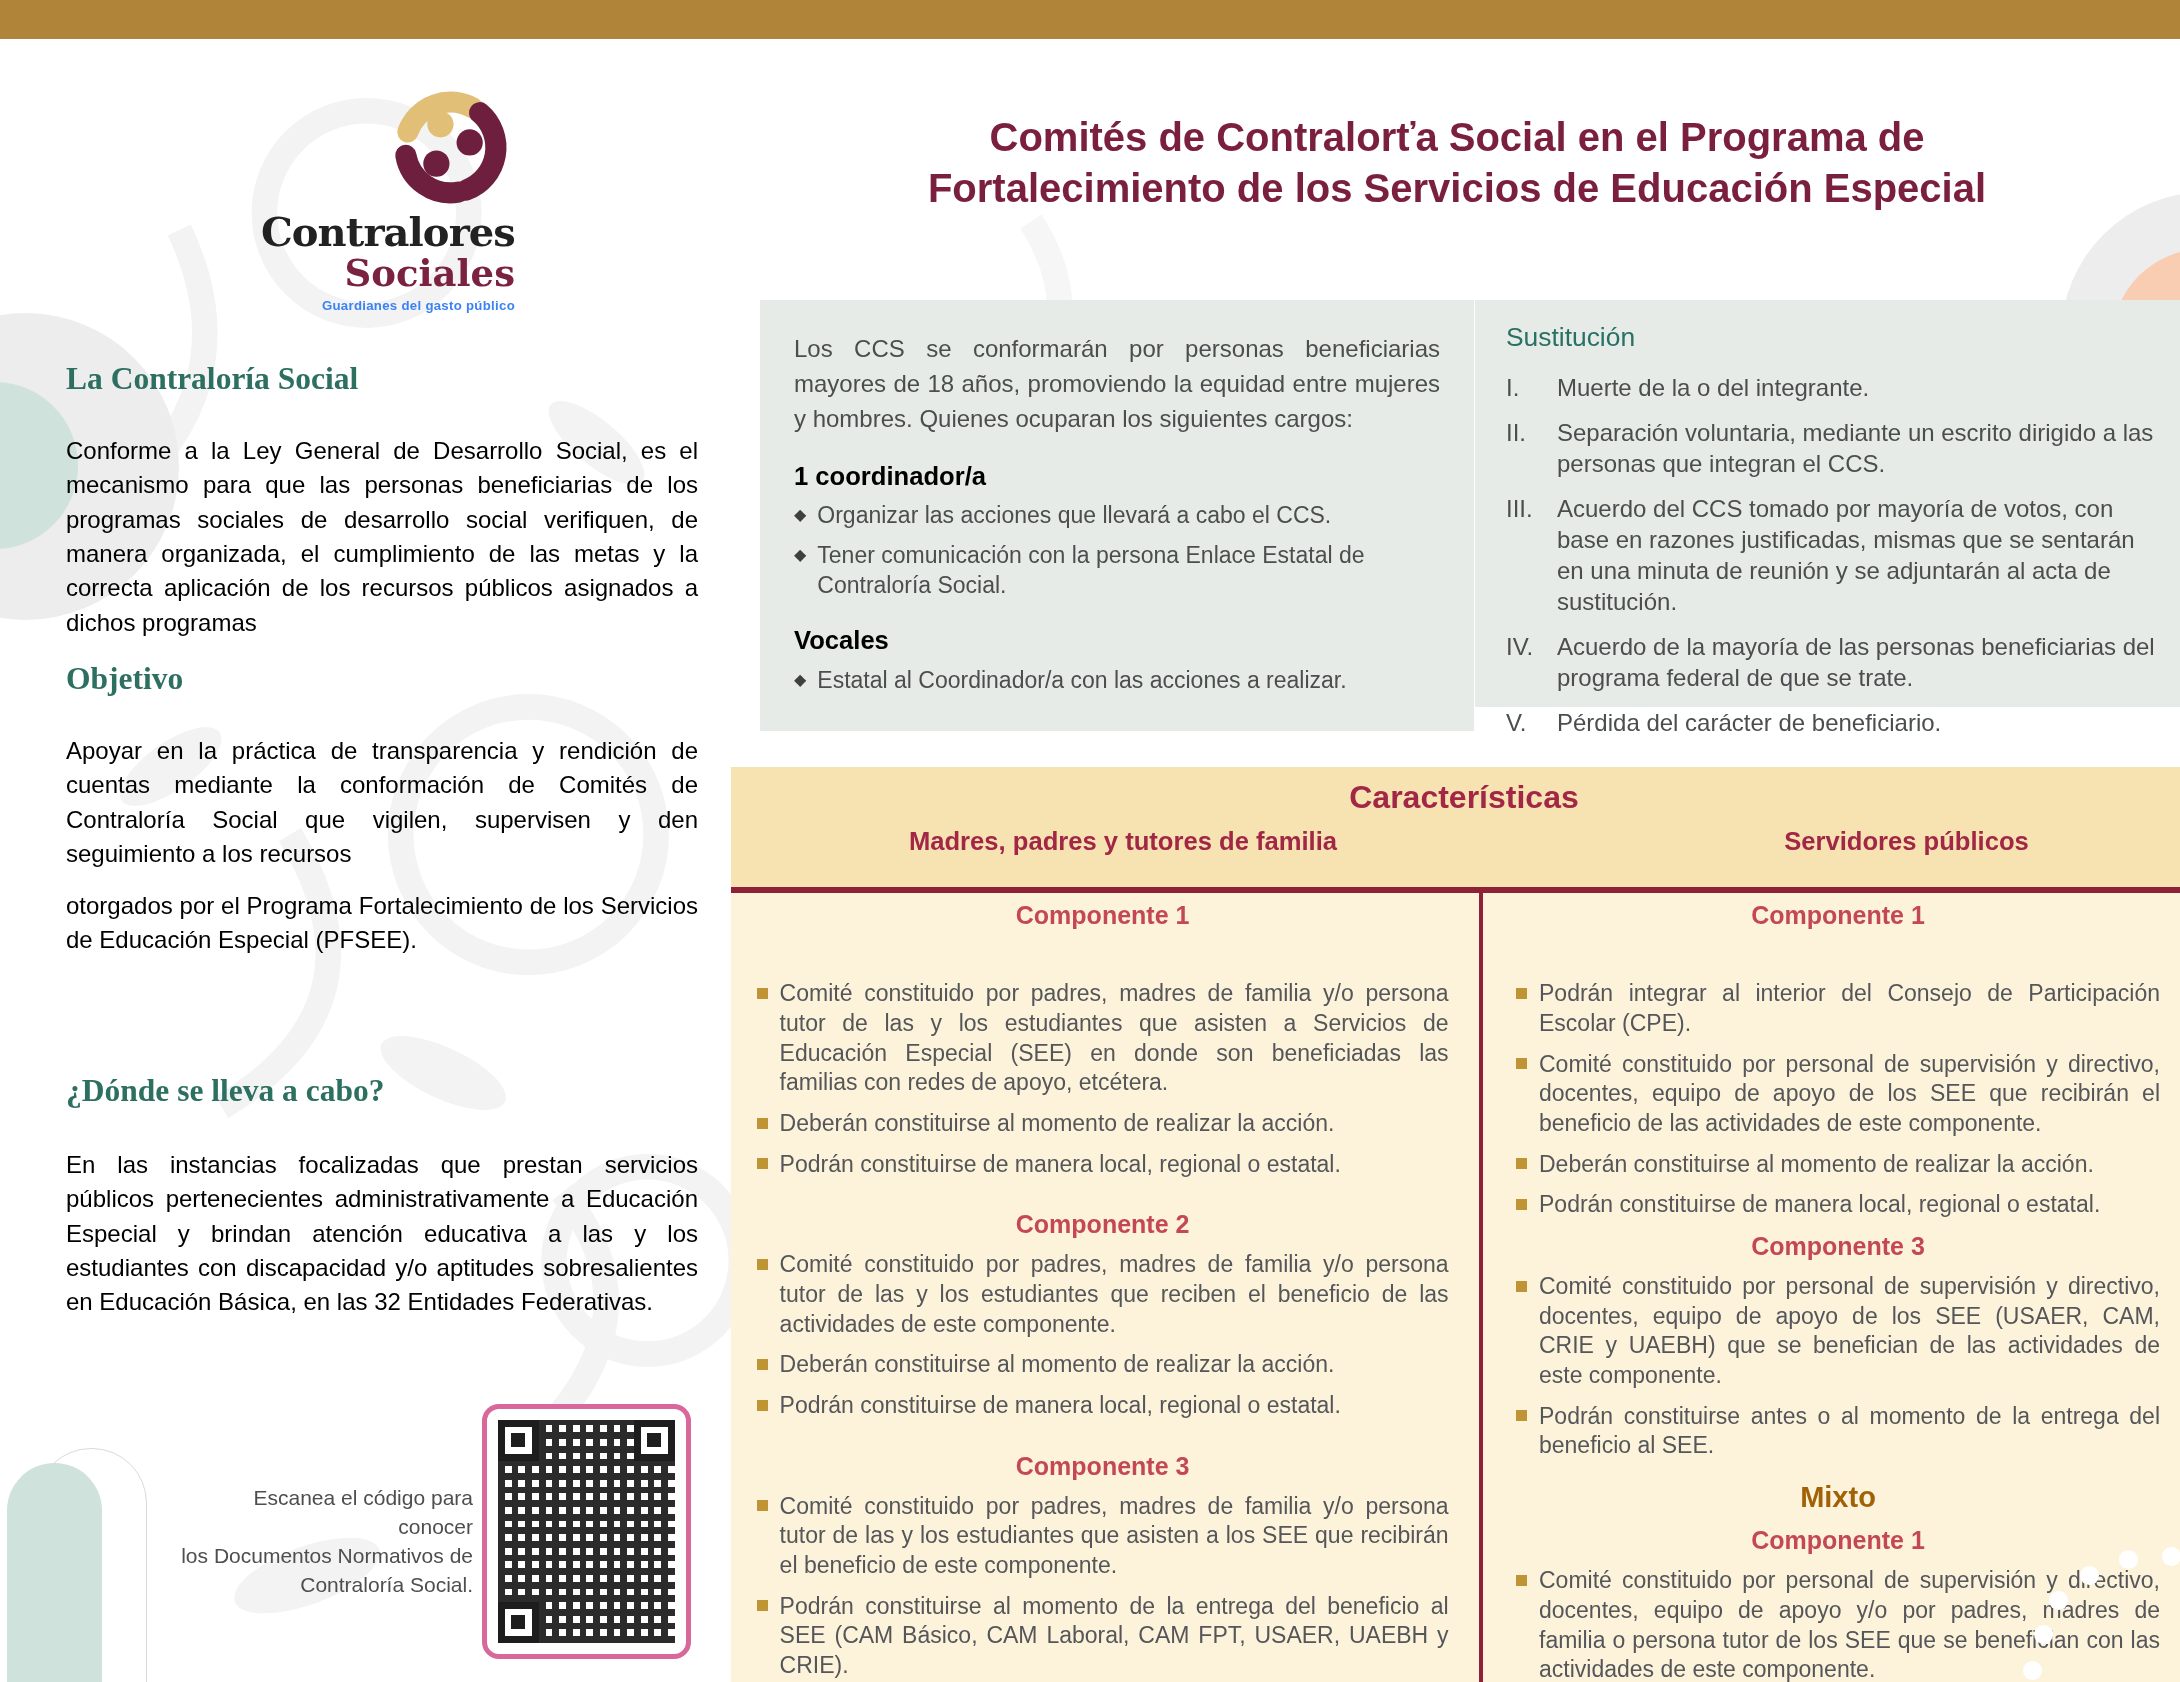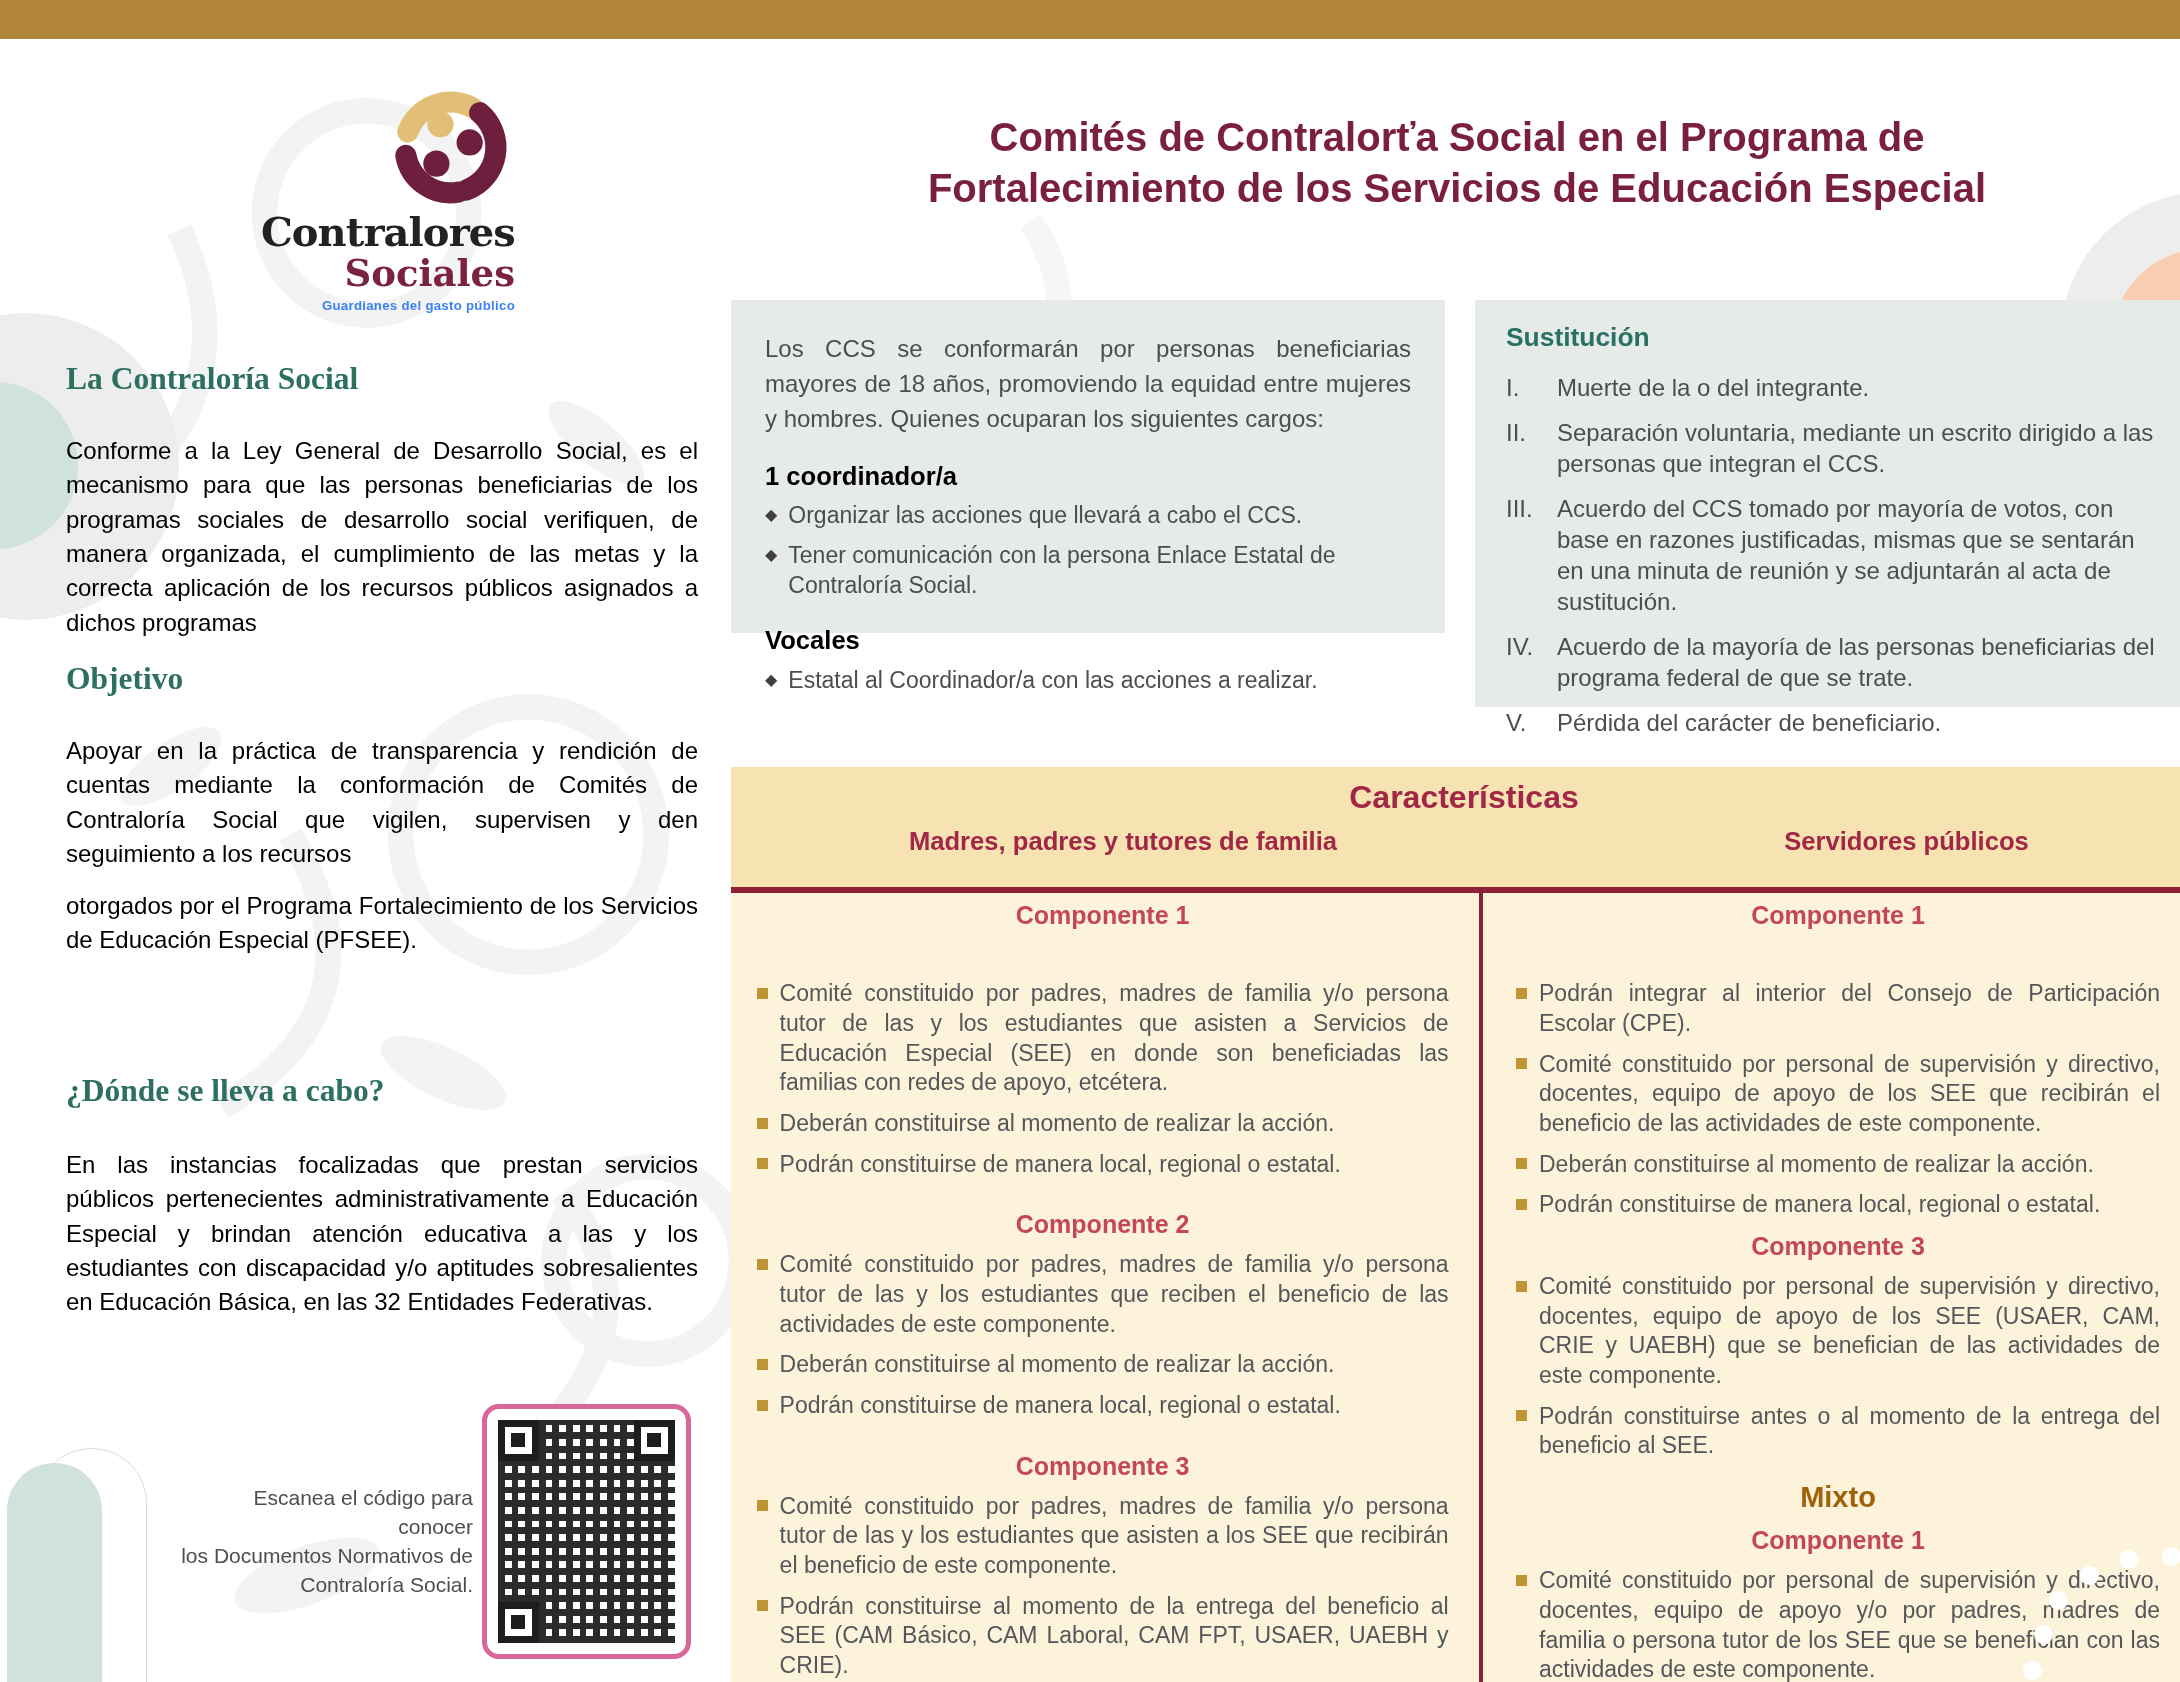--- a/index.html
+++ b/index.html
@@ -50,28 +50,28 @@
   .qr-pat{position:relative;width:100%;height:100%;
     background-image:
       repeating-linear-gradient(90deg,#2b2b2b 0 6.8px,transparent 6.8px 13.6px),
       repeating-linear-gradient(0deg,#2b2b2b 0 6.8px,#ffffff 6.8px 13.6px);}
   .finder{position:absolute;width:41px;height:41px;background:#ffffff;border:7.7px solid #1d1d1d;box-sizing:border-box;}
   .finder::after{content:"";position:absolute;left:6px;top:6px;width:13.6px;height:13.6px;background:#1d1d1d;}
   .f-tl{left:0;top:0;} .f-tr{right:0;top:0;} .f-bl{left:0;bottom:0;}
 
   
   .panel{background:#e6ebe7;box-sizing:border-box;}
-  #ccs-box{left:731px;top:300px;width:714px;height:333px;padding:31px 34px 0 34px;}
+  #ccs-box{left:760px;top:300px;width:714px;height:431px;padding:31px 34px 0 34px;}
   .ccs-intro{font-size:24px;line-height:1.46;color:#4b4d4f;text-align:justify;}
   .role-title{font-size:25.6px;font-weight:bold;color:#000000;margin:25.6px 0 10.2px 0;}
   .d-li{display:flex;gap:11px;margin:10.2px 0;font-size:23px;line-height:1.3;color:#4b4d4f;}
   .diamond{flex:none;font-size:16px;line-height:1.75;color:#3f3f3f;}
 
   #sust{left:1475px;top:300px;width:705px;height:407px;padding:22px 19px 0 31px;}
-  .sust-title{font-size:26.4px;font-weight:bold;color:#287164;margin-bottom:19px;}
+  .sust-title{font-size:26.4px;font-weight:normal;color:#287164;margin-bottom:19px;}
   .s-li{display:flex;margin:0 0 13.6px 0;}
   .rn{flex:none;width:51px;font-size:24px;color:#4b4d4f;line-height:1.3;}
   .rtext{font-size:24px;color:#4b4d4f;line-height:1.3;}
 
   
   #tab-head{left:731px;top:767px;width:1450px;height:120px;background:#f7e2b2;}
   .tab-title{position:absolute;left:8px;top:12px;width:100%;text-align:center;
     font-size:32px;font-weight:600;color:#a22746;}
   .tab-lh{position:absolute;left:77px;top:60px;width:630px;text-align:center;
     font-size:25.6px;font-weight:bold;color:#a22746;}

